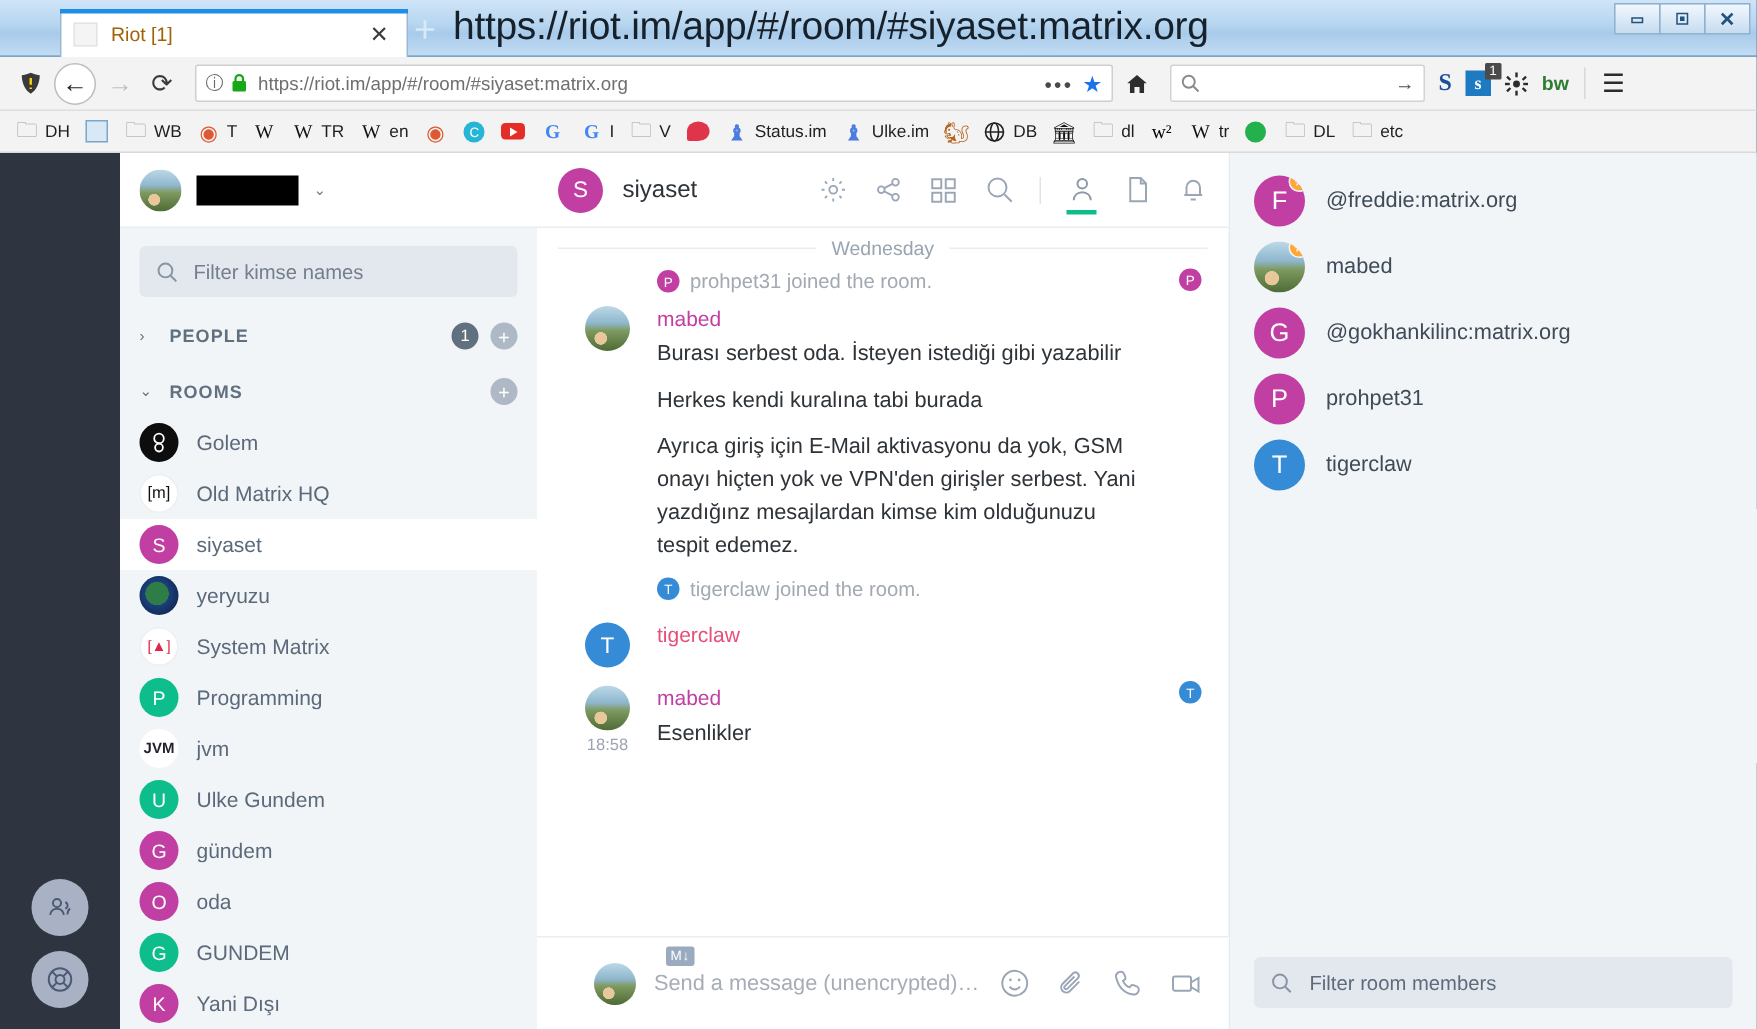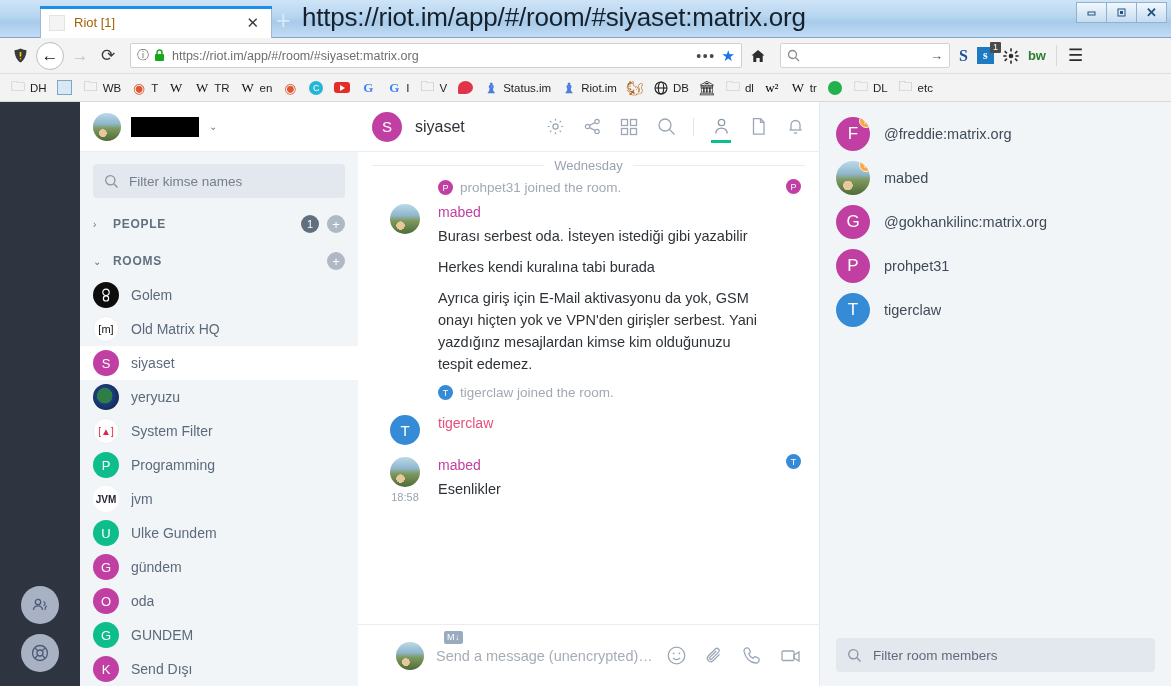--- a/index.html
+++ b/index.html
@@ -414,21 +414,21 @@
         <span class="bm-ic">
           <span style="display:block;width:15px;height:13px;background:#e0344a;border-radius:50% 50% 50% 10%;"></span>
         </span>
       </div>
     <div class="bm">
         <span class="bm-ic" style="color:#4b7ce0;font-size:14px;font-weight:bold;">♝</span>
         <span class="bm-label">Status.im</span>
       </div>
     <div class="bm">
         <span class="bm-ic" style="color:#4b7ce0;font-size:14px;font-weight:bold;">♝</span>
-        <span class="bm-label">Riot.im</span>
+        <span class="bm-label">Ulke.im</span>
       </div>
     <div class="bm">
         <span class="bm-ic" style="color:#b5651d;font-size:14px;">🐿</span>
       </div>
     <div class="bm">
         <span class="bm-ic">
           <svg width="14" height="14" viewBox="0 0 14 14">
             <circle cx="7" cy="7" r="6" fill="none" stroke="#222" stroke-width="1.1"></circle>
             <ellipse cx="7" cy="7" rx="2.7" ry="6" fill="none" stroke="#222" stroke-width="1.1"></ellipse>
             <line x1="1" y1="7" x2="13" y2="7" stroke="#222" stroke-width="1.1"></line>
@@ -534,21 +534,21 @@
         <div class="room selected">
           <span class="avatar room-av" style="background:#c13fa2;">S</span>
           <span class="room-name">siyaset</span>
         </div>
         <div class="room">
           <span class="avatar room-av" style="background:radial-gradient(circle at 45% 45%, #2f7d46 0 38%, #1b3f7d 39%, #0c1a3a 100%);"></span>
           <span class="room-name">yeryuzu</span>
         </div>
         <div class="room">
           <span class="avatar room-av" style="background:#fff;color:#e0254b;font-size:10px;border:1px solid #eceff3;">[▲]</span>
-          <span class="room-name">System Filter</span>
+          <span class="room-name">System Matrix</span>
         </div>
         <div class="room">
           <span class="avatar room-av" style="background:#0dbd8b;">P</span>
           <span class="room-name">Programming</span>
         </div>
         <div class="room">
           <span class="avatar room-av" style="background:#fff;color:#241f31;font-size:10px;font-weight:bold;">JVM</span>
           <span class="room-name">jvm</span>
         </div>
         <div class="room">
@@ -562,21 +562,21 @@
         <div class="room">
           <span class="avatar room-av" style="background:#c13fa2;">O</span>
           <span class="room-name">oda</span>
         </div>
         <div class="room">
           <span class="avatar room-av" style="background:#0dbd8b;">G</span>
           <span class="room-name">GUNDEM</span>
         </div>
         <div class="room">
           <span class="avatar room-av" style="background:#c13fa2;">K</span>
-          <span class="room-name">Send Dışı</span>
+          <span class="room-name">Yani Dışı</span>
         </div>
       </div>
     </div>
 
     <div class="roomview">
       <div class="room-header">
         <span class="avatar" style="width:30px;height:30px;background:#c13fa2;font-size:15px;">S</span>
         <span class="rh-name">siyaset</span>
         <span class="hdr-icons">
           <span class="hdr-ic">

